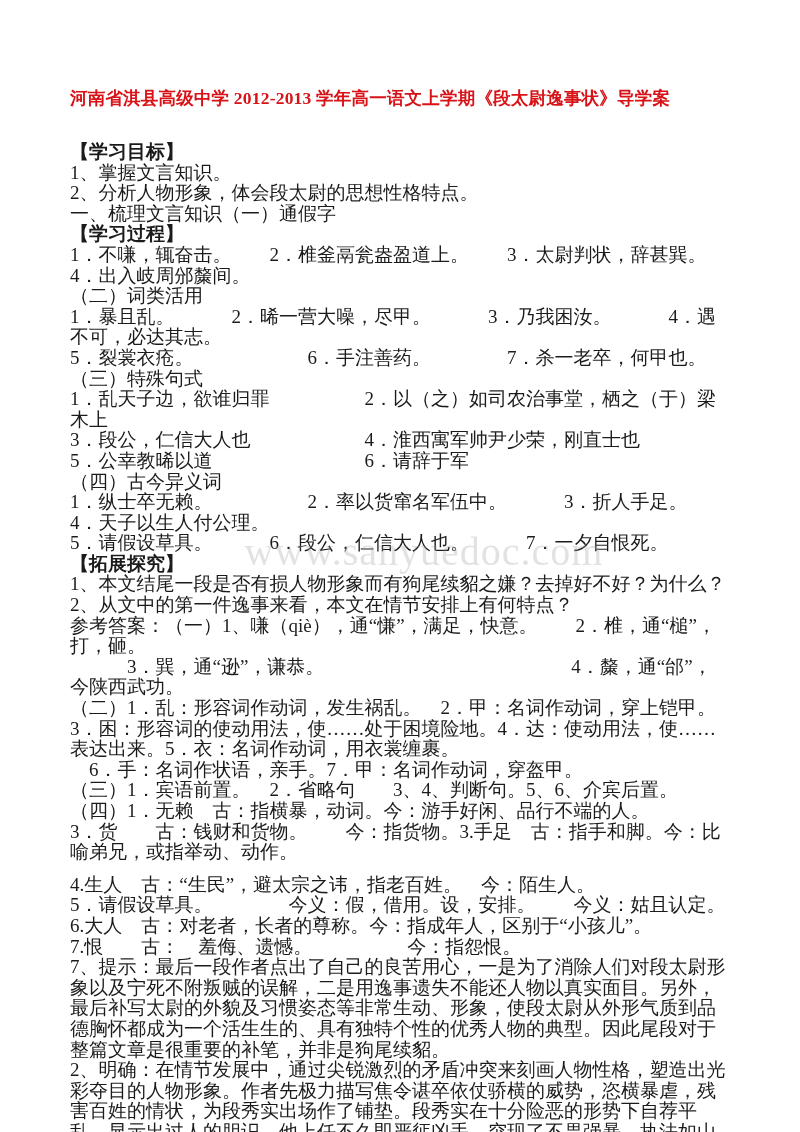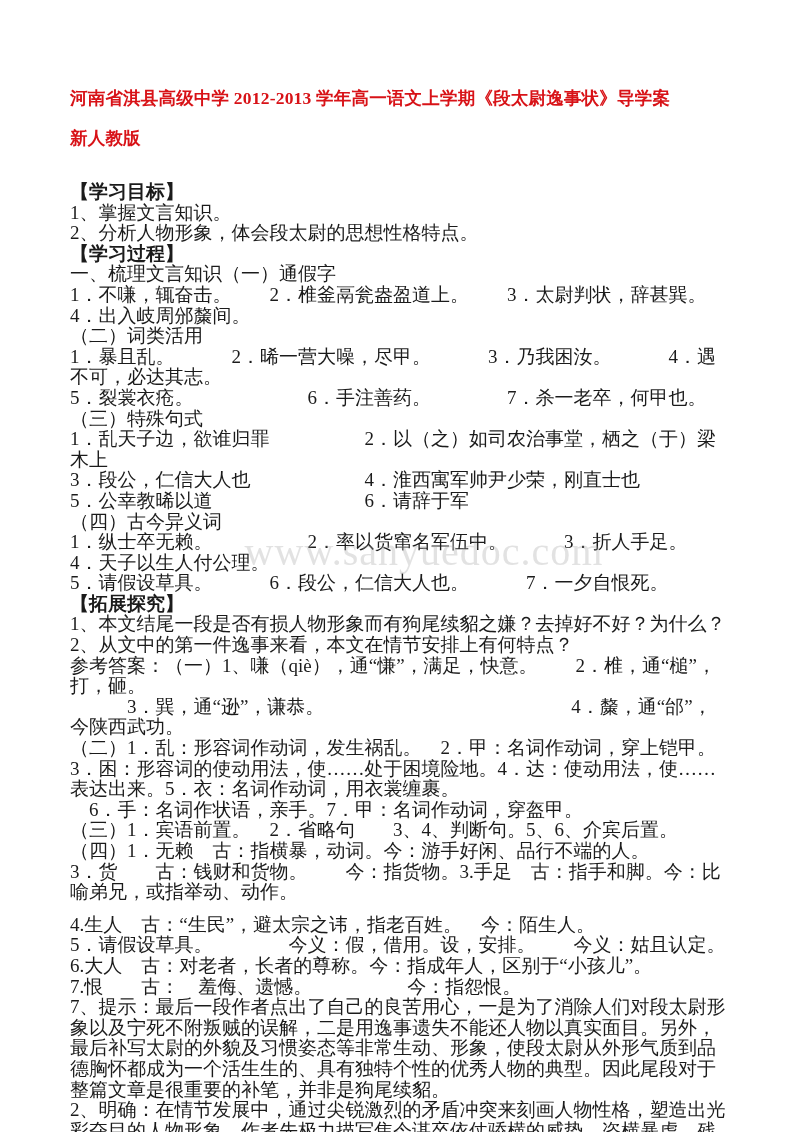--- a/index.html
+++ b/index.html
@@ -67,29 +67,28 @@
 </style>
 </head>
 <body>
 
 <div class="page">
 
   <div class="content">
 
     <div class="title">
       <span>河南省淇县高级中学 2012-2013 学年高一语文上学期《段太尉逸事状》导学案</span>
-      <span class="line2">新人教版</span>
     </div>
 
     <div class="body-text">
       <p class="p hd">【学习目标】</p>
       <p class="p">1、掌握文言知识。</p>
       <p class="p">2、分析人物形象，体会段太尉的思想性格特点。</p>
+      <p class="p">一、梳理文言知识（一）通假字</p>
       <p class="p hd">【学习过程】</p>
-      <p class="p">一、梳理文言知识（一）通假字</p>
       <p class="p">1．不嗛，辄奋击。　　2．椎釜鬲瓮盎盈道上。　　3．太尉判状，辞甚巽。　　4．出入岐周邠斄间。</p>
       <p class="p">（二）词类活用</p>
       <p class="p">1．暴且乱。　　　2．晞一营大噪，尽甲。　　　3．乃我困汝。　　　4．遇不可，必达其志。</p>
       <p class="p">5．裂裳衣疮。　　　　　　6．手注善药。　　　　7．杀一老卒，何甲也。</p>
       <p class="p">（三）特殊句式</p>
       <p class="p">1．乱天子边，欲谁归罪　　　　　2．以（之）如司农治事堂，栖之（于）梁木上</p>
       <p class="p">3．段公，仁信大人也　　　　　　4．淮西寓军帅尹少荣，刚直士也</p>
       <p class="p">5．公幸教晞以道　　　　　　　　6．请辞于军</p>
       <p class="p">（四）古今异义词</p>
       <p class="p">1．纵士卒无赖。　　　　　2．率以货窜名军伍中。　　　3．折人手足。　　4．天子以生人付公理。</p>

